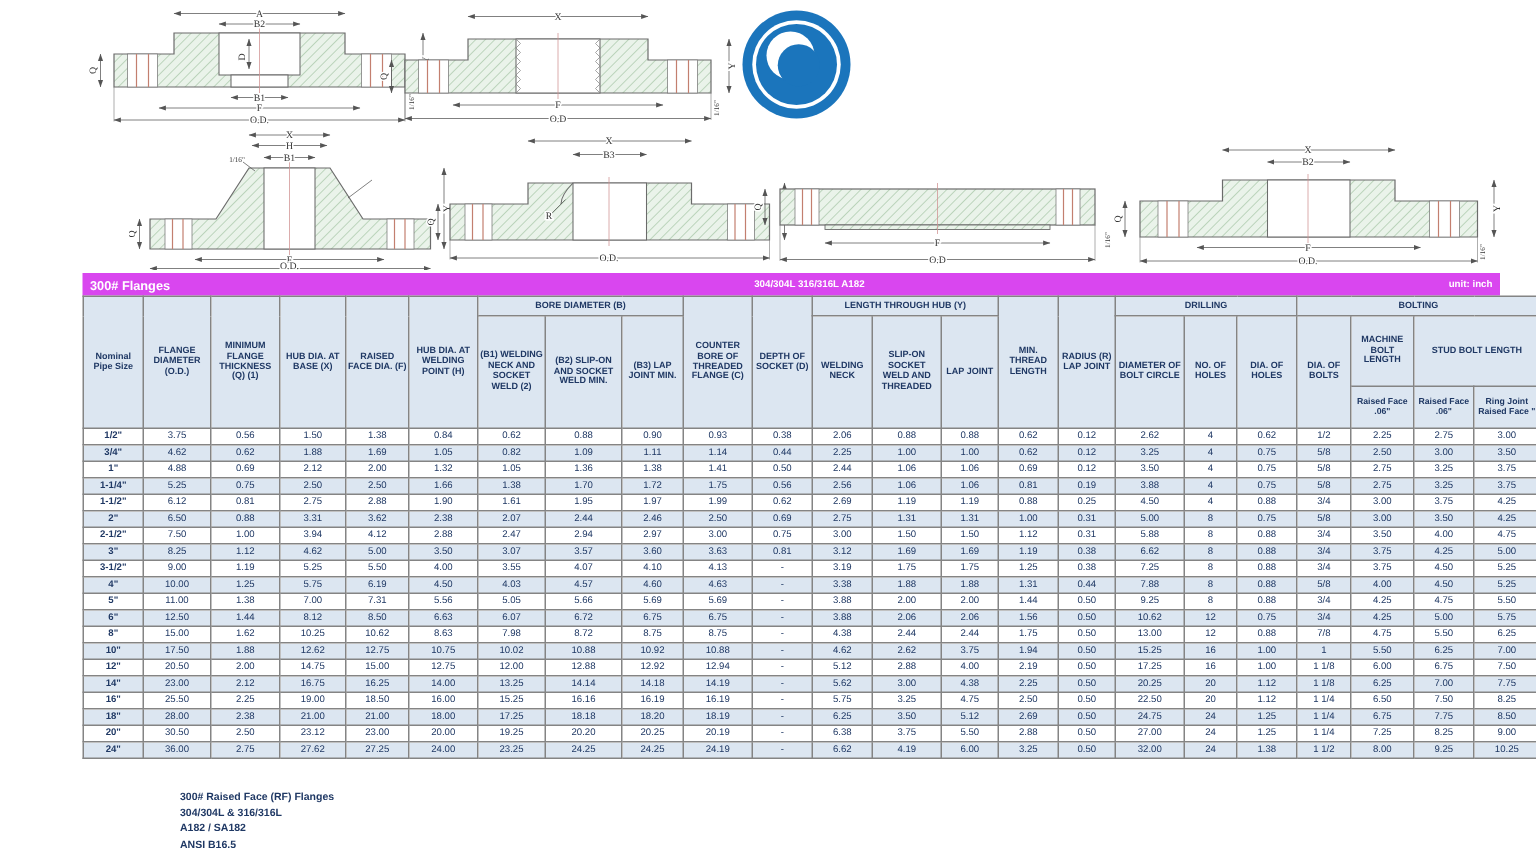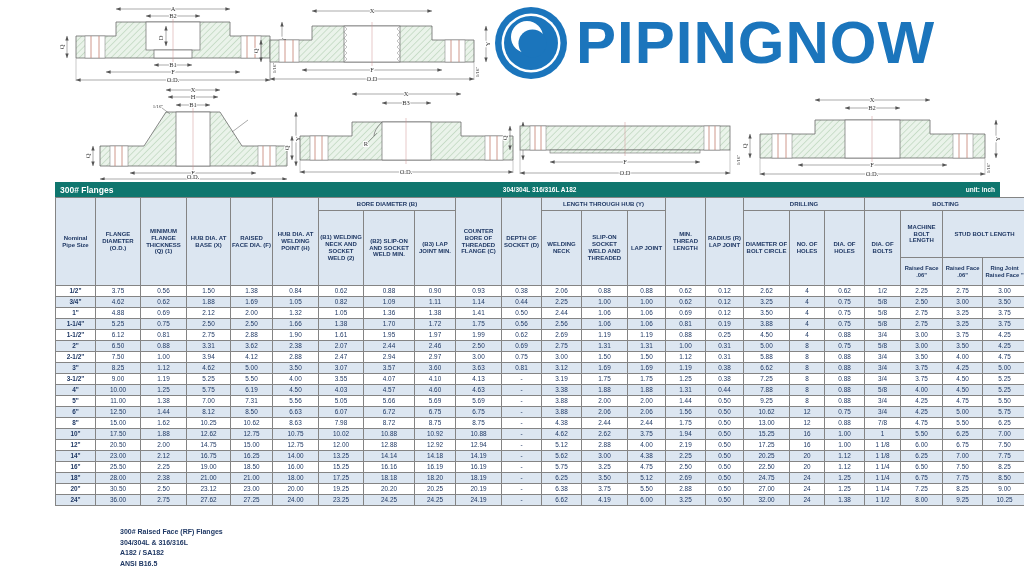--- a/index.html
+++ b/index.html
@@ -13,21 +13,21 @@
   .dim-label-sm{font-family:"Liberation Serif",serif;font-size:4.8px;fill:#333;
              paint-order:stroke;stroke:#fff;stroke-width:1.5px;}
 
   
   .logo{position:absolute;left:494px;top:6px;display:flex;align-items:center;gap:8px;}
   .logo-text{font-size:60px;font-weight:bold;letter-spacing:1px;line-height:74px;}
 
   
   .flange-block{position:absolute;left:55px;top:182px;width:945px;}
   .titlebar{display:flex;justify-content:space-between;align-items:center;
-            background:#0f766e;color:#fff;height:15px;padding:0 5px;box-sizing:border-box;}
+            background:#d946ef;color:#fff;height:15px;padding:0 5px;box-sizing:border-box;}
   .titlebar .tb-left{font-size:8.5px;font-weight:bold;}
   .titlebar .tb-center{font-size:6.5px;font-weight:bold;}
   .titlebar .tb-right{font-size:6.5px;font-weight:bold;}
 
   table.flanges{border-collapse:collapse;table-layout:fixed;width:945px;color:#1f3864;
                 border:1px solid #4d4d4d;}
   table.flanges th,table.flanges td{border:1px solid #848484;text-align:center;
                 vertical-align:middle;padding:0 1px;line-height:1.15;overflow:hidden;}
   table.flanges th{background:#dce6f1;font-weight:bold;font-size:6px;}
   tr.hr1 th{height:12px;}
@@ -118,21 +118,20 @@
   </svg>
 
   <div class="logo">
     <svg width="74" height="74">
       <circle cx="37" cy="37" r="36" fill="#1b75bc"></circle>
       <circle cx="37" cy="37" r="29.5" fill="#ffffff"></circle>
       <circle cx="37" cy="37" r="27" fill="#1b75bc"></circle>
       <circle cx="33" cy="31" r="16" fill="#ffffff"></circle>
       <circle cx="38.5" cy="37.5" r="14" fill="#1b75bc"></circle>
     </svg>
-    <div class="logo-text" style="color:#1b75bc">PIPINGNOW</div>
   </div>
 
   <svg class="drawing" style="left:86px;top:84px" width="218" height="96">
     <polygon points="14,62 58,62 80,28 134,28 156,62 201,62 201,82 14,82" fill="url(#hatch)" stroke="#6b6b6b" stroke-width="0.8"></polygon>
     <rect x="90" y="28" width="34" height="54" fill="#fff" stroke="#6b6b6b" stroke-width="0.7"></rect>
     <rect x="24" y="62" width="18" height="20" fill="#fff" stroke="#777" stroke-width="0.5"></rect>
     <line x1="29" y1="62" x2="29" y2="82" stroke="#c37f6f" stroke-width="0.8"></line>
       <line x1="36" y1="62" x2="36" y2="82" stroke="#c37f6f" stroke-width="0.8"></line>
     <rect x="172" y="62" width="18" height="20" fill="#fff" stroke="#777" stroke-width="0.5"></rect>
     <line x1="177" y1="62" x2="177" y2="82" stroke="#c37f6f" stroke-width="0.8"></line>

